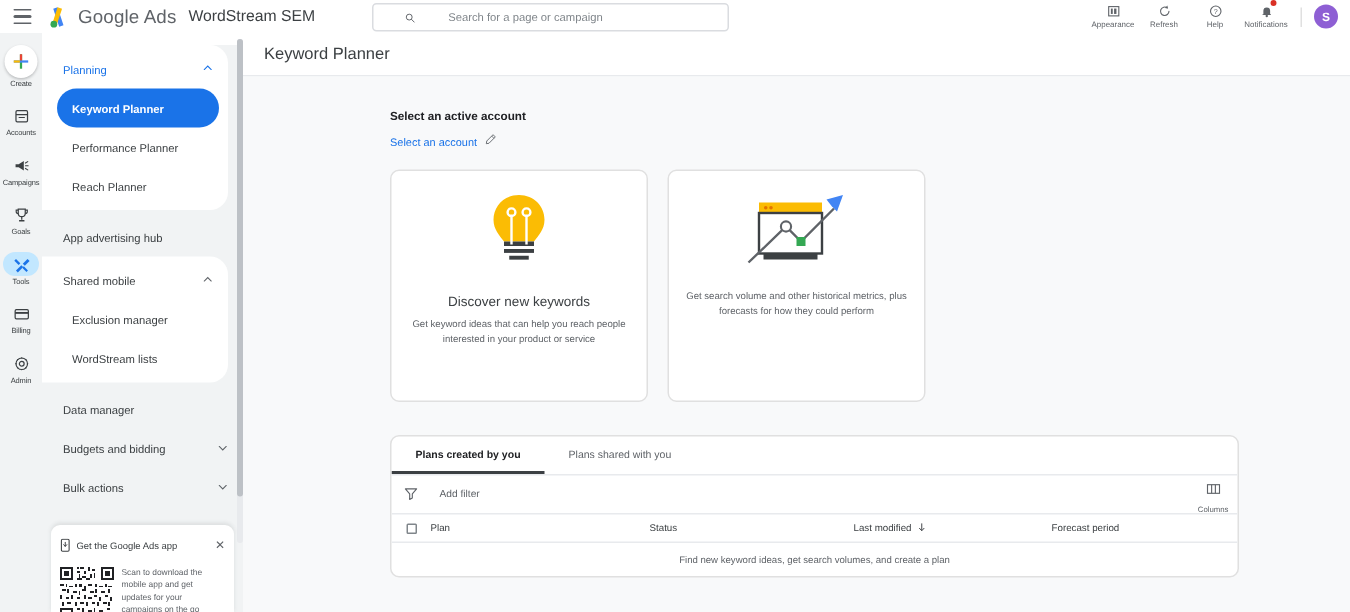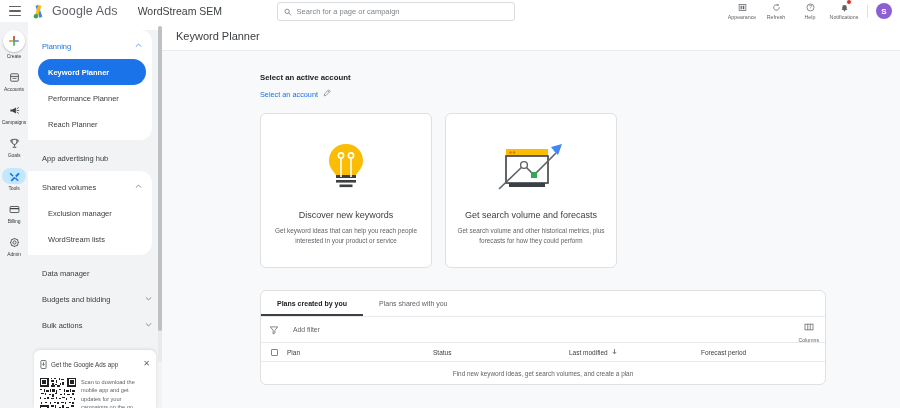--- a/index.html
+++ b/index.html
@@ -22,28 +22,28 @@
   .hamburger {
     width: 22px; height: 22px; margin-left: 4px;
     display: flex; flex-direction: column; justify-content: center;
     align-items: center; gap: 3px; cursor: pointer;
   }
   .hamburger span { display:block; width: 12px; height: 1.4px; background: #5f6368; border-radius: 1px; }
 
   .brand { display: flex; align-items: center; gap: 5px; margin-left: 4px; }
   .brand-logo { width: 17px; height: 15px; }
   .brand-text { font-size: 12.5px; color: #5f6368; letter-spacing: .1px; }
-  .acct-name { font-size: 10.5px; color: #3c4043; margin-left: 20px; white-space: nowrap; }
+  .acct-name { font-size: 10.5px; color: #3c4043; margin-left: 8px; white-space: nowrap; }
 
   .search-wrap {
-    position: absolute; left: 277px; top: 2px;
+    position: absolute; left: 248px; top: 2px;
     width: 238px; height: 19px;
     border: 1px solid #dadce0; border-radius: 3px;
     background: #fff;
-    display: flex; align-items: center; padding: 0 6px; gap: 5px;
+    display: flex; align-items: center; padding: 0 21px; gap: 22px;
     cursor: text;
   }
   .search-input {
     border: none; outline: none; font-size: 7.5px; color: #5f6368;
     font-family: "Liberation Sans", sans-serif; width: 100%;
     background: transparent;
   }
   .search-input::placeholder { color: #80868b; }
 
   .top-actions {
@@ -166,21 +166,21 @@
   .sel-link {
     font-size: 7.3px; color: #1a73e8; margin-top: 7px;
     display: flex; align-items: center; gap: 5px; cursor: pointer; text-align: center;
   }
 
   .cards { display: flex; gap: 13px; padding: 14px 0 0 98px; }
   .card {
     width: 172px; height: 155px; background: #fff;
     border: 1px solid #e0e0e0; border-radius: 6px;
     display: flex; flex-direction: column; align-items: center;
-    justify-content: center; padding: 8px 10px; cursor: pointer;
+    padding: 8px 10px; cursor: pointer;
   }
   .card-art { height: 66px; display: flex; align-items: center; justify-content: center; }
   .card-title {
     font-size: 9px; color: #3c4043; text-align: center;
     margin-top: 8px; line-height: 1.25;
   }
   .card-desc {
     font-size: 6.4px; color: #5f6368; text-align: center;
     margin-top: 5px; line-height: 1.5;
   }
@@ -409,21 +409,21 @@
     </div>
 
     <div class="nav-spacer"></div>
 
     <div class="nav-flat">
       <span class="nav-lbl">App advertising hub</span>
     </div>
 
     <div class="nav-group">
       <div class="nav-row">
-        <span class="nav-lbl">Shared volumes</span>
+        <span class="nav-lbl">Shared mobile</span>
         <span class="chev">
           <svg width="7" height="7" viewBox="0 0 12 12">
               <path d="M2 7.5 L6 3.5 L10 7.5" fill="none" stroke="#5f6368" stroke-width="1.2" stroke-linecap="round"></path>
             </svg>
         </span>
       </div>
       <div class="nav-sub">
         <span>Exclusion manager</span>
       </div>
       <div class="nav-sub">
@@ -599,21 +599,20 @@
               <circle cx="16.5" cy="11.5" r="1.2" fill="#e37400"></circle>
               <circle cx="20" cy="11.5" r="1.2" fill="#e37400"></circle>
               <rect x="12" y="15" width="42" height="27" fill="none" stroke="#3c4043" stroke-width="1.6"></rect>
               <rect x="15" y="42" width="36" height="4" fill="#3c4043"></rect>
               <path d="M5 48 L30 24 L40 34 L62 12" fill="none" stroke="#5f6368" stroke-width="1.6"></path>
               <circle cx="30" cy="24" r="3.4" fill="#fff" stroke="#5f6368" stroke-width="1.4"></circle>
               <rect x="37" y="31" width="6" height="6" fill="#34a853"></rect>
               <path d="M57 6 L68 3 L64 14 L60.5 10.5 Z" fill="#4285f4"></path>
             </svg>
           </div>
-          <div class="card-title">Get search volume and forecasts</div>
           <div class="card-desc">Get search volume and other historical metrics, plus forecasts for how they could perform</div>
         </div>
       </div>
 
       <div class="plans">
 
         <div class="tabs">
           <div class="tab active">
             <span>Plans created by you</span>
           </div>

